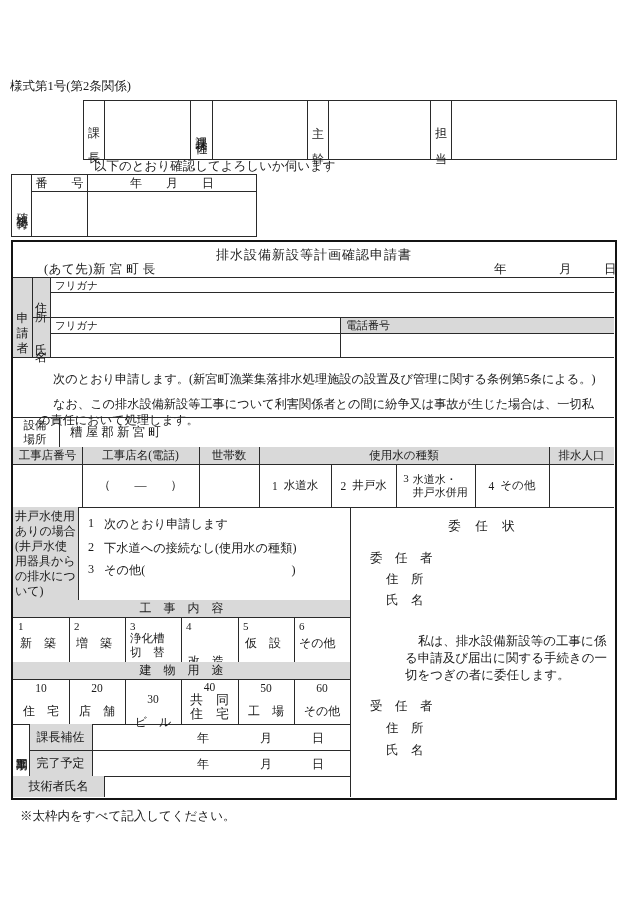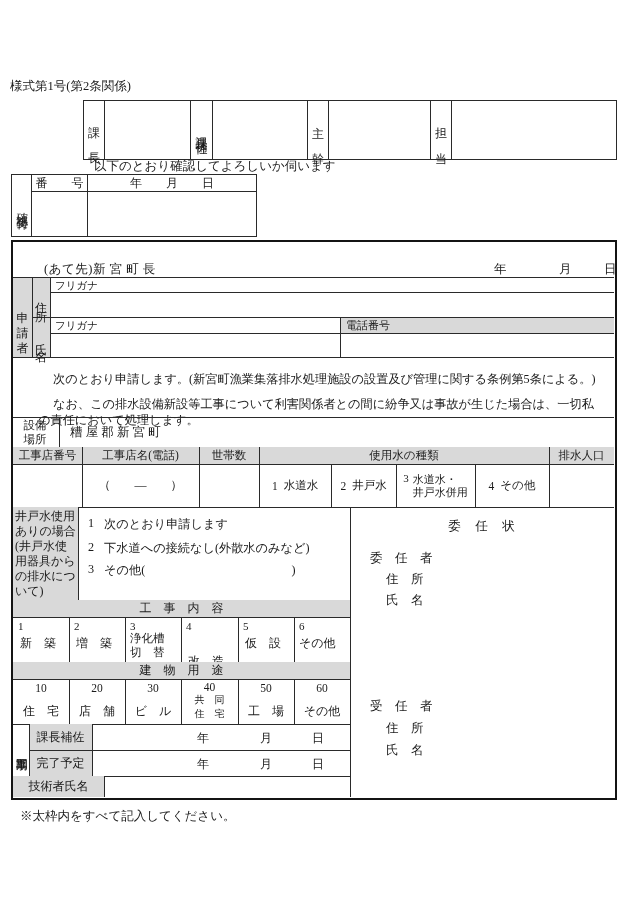--- a/index.html
+++ b/index.html
@@ -61,20 +61,21 @@
       <div style="flex:1"></div>
     </div>
     <div style="flex:1;display:flex;flex-direction:column">
       <div class="cen t12" style="height:17px;border-bottom:1px solid #2a2a2a">年　　月　　日</div>
       <div style="flex:1"></div>
     </div>
   </div>
 
   <div class="abs" style="left:11px;top:240px;width:606px;height:560px;border:2.5px solid #141414">
 
+    <div class="abs" style="left:0;right:0;top:4px;text-align:center;font-size:13px;letter-spacing:1px">排水設備新設等計画確認申請書</div>
     <div class="abs t125" style="left:31px;top:19px;letter-spacing:.5px">(あて先)新 宮 町 長</div>
     <span class="abs t125" style="left:481px;top:19px">年</span>
     <span class="abs t125" style="left:546px;top:19px">月</span>
     <span class="abs t125" style="left:591px;top:19px">日</span>
 
     <div class="gf" style="left:0;top:35px;width:19px;height:80px"></div>
     <div class="gf" style="left:19px;top:35px;width:18px;height:40px"></div>
     <div class="gf" style="left:19px;top:75px;width:18px;height:40px"></div>
     <div class="gf" style="left:327px;top:75px;width:274px;height:16px"></div>
 
@@ -157,21 +158,21 @@
     <div class="vl" style="left:65px;top:265px;height:93px"></div>
     <div class="vl" style="left:337px;top:265px;height:290px"></div>
     <div class="hl" style="left:0;top:358px;width:337px"></div>
     <div class="abs" style="left:2px;top:267px;width:61px;height:89px;font-size:12px;line-height:15px;word-break:break-all">井戸水使用ありの場合(井戸水使用器具からの排水について)</div>
     <div class="abs" style="left:75px;top:274px;font-size:12.2px;display:flex;gap:10px">
         <span>1</span>
         <span>次のとおり申請します</span>
       </div>
     <div class="abs" style="left:75px;top:298px;font-size:12.2px;display:flex;gap:10px">
         <span>2</span>
-        <span>下水道への接続なし(外散水のみなど)</span>
+        <span>下水道への接続なし(使用水の種類)</span>
       </div>
     <div class="abs" style="left:75px;top:320px;font-size:12.2px;display:flex;gap:10px">
         <span>3</span>
         <span>その他(　　　　　　　　　　　　)</span>
       </div>
 
     <div class="abs cen t12" style="left:0;top:358px;width:337px;height:17px;background:#d9d9d9">工　事　内　容</div>
     <div class="hl" style="left:0;top:375px;width:337px"></div>
     <div class="hl" style="left:0;top:420px;width:337px"></div>
     <div class="vl" style="left:56px;top:375px;height:45px"></div>
@@ -214,27 +215,27 @@
     <div class="vl" style="left:225px;top:437px;height:45px"></div>
     <div class="vl" style="left:281px;top:437px;height:45px"></div>
     <div class="abs bcell" style="left:0;top:437px;width:56px;height:45px">
         <div class="t115">10</div>
         <div class="t12">住　宅</div>
       </div>
     <div class="abs bcell" style="left:56px;top:437px;width:56px;height:45px">
         <div class="t115">20</div>
         <div class="t12">店　舗</div>
       </div>
-    <div class="abs bcell" style="left:112px;top:437px;width:56px;height:45px">
+    <div class="abs bcell" style="left:112px;top:448px;width:56px;height:45px">
         <div class="t115">30</div>
         <div class="t12">ビ　ル</div>
       </div>
     <div class="abs bcell" style="left:168px;top:437px;width:57px;height:45px;padding:2px 0 3px">
         <div class="t115">40</div>
-        <div class="pre" style="font-size:10px;line-height:14px;text-align:center">共　同
+        <div class="pre" style="font-size:13px;line-height:14px;text-align:center">共　同
 住　宅</div>
       </div>
     <div class="abs bcell" style="left:225px;top:437px;width:56px;height:45px">
         <div class="t115">50</div>
         <div class="t12">工　場</div>
       </div>
     <div class="abs bcell" style="left:281px;top:437px;width:56px;height:45px">
         <div class="t115">60</div>
         <div class="t12">その他</div>
       </div>
@@ -259,20 +260,21 @@
 
     <div class="gf" style="left:0;top:534px;width:91px;height:21px"></div>
     <div class="vl" style="left:91px;top:534px;height:21px"></div>
     <div class="abs cen t12" style="left:0;top:534px;width:91px;height:21px">技術者氏名</div>
     <div class="abs" style="left:91px;top:534px;width:246px;height:21px"></div>
 
     <div class="abs t125" style="left:337px;top:276px;width:264px;text-align:center;letter-spacing:1px">委　任　状</div>
     <div class="abs t125" style="left:357px;top:308px">委　任　者</div>
     <div class="abs t125" style="left:373px;top:329px">住　所</div>
     <div class="abs t125" style="left:373px;top:350px">氏　名</div>
+    <div class="abs" style="left:392px;top:391px;width:208px;font-size:12.5px;line-height:17px;text-indent:13px">私は、排水設備新設等の工事に係る申請及び届出に関する手続きの一切をつぎの者に委任します。</div>
     <div class="abs t125" style="left:357px;top:456px">受　任　者</div>
     <div class="abs t125" style="left:373px;top:478px">住　所</div>
     <div class="abs t125" style="left:373px;top:500px">氏　名</div>
 
   </div>
 
   <div class="abs t125" style="left:20px;top:808px">※太枠内をすべて記入してください。</div>
 
 </div>
 

